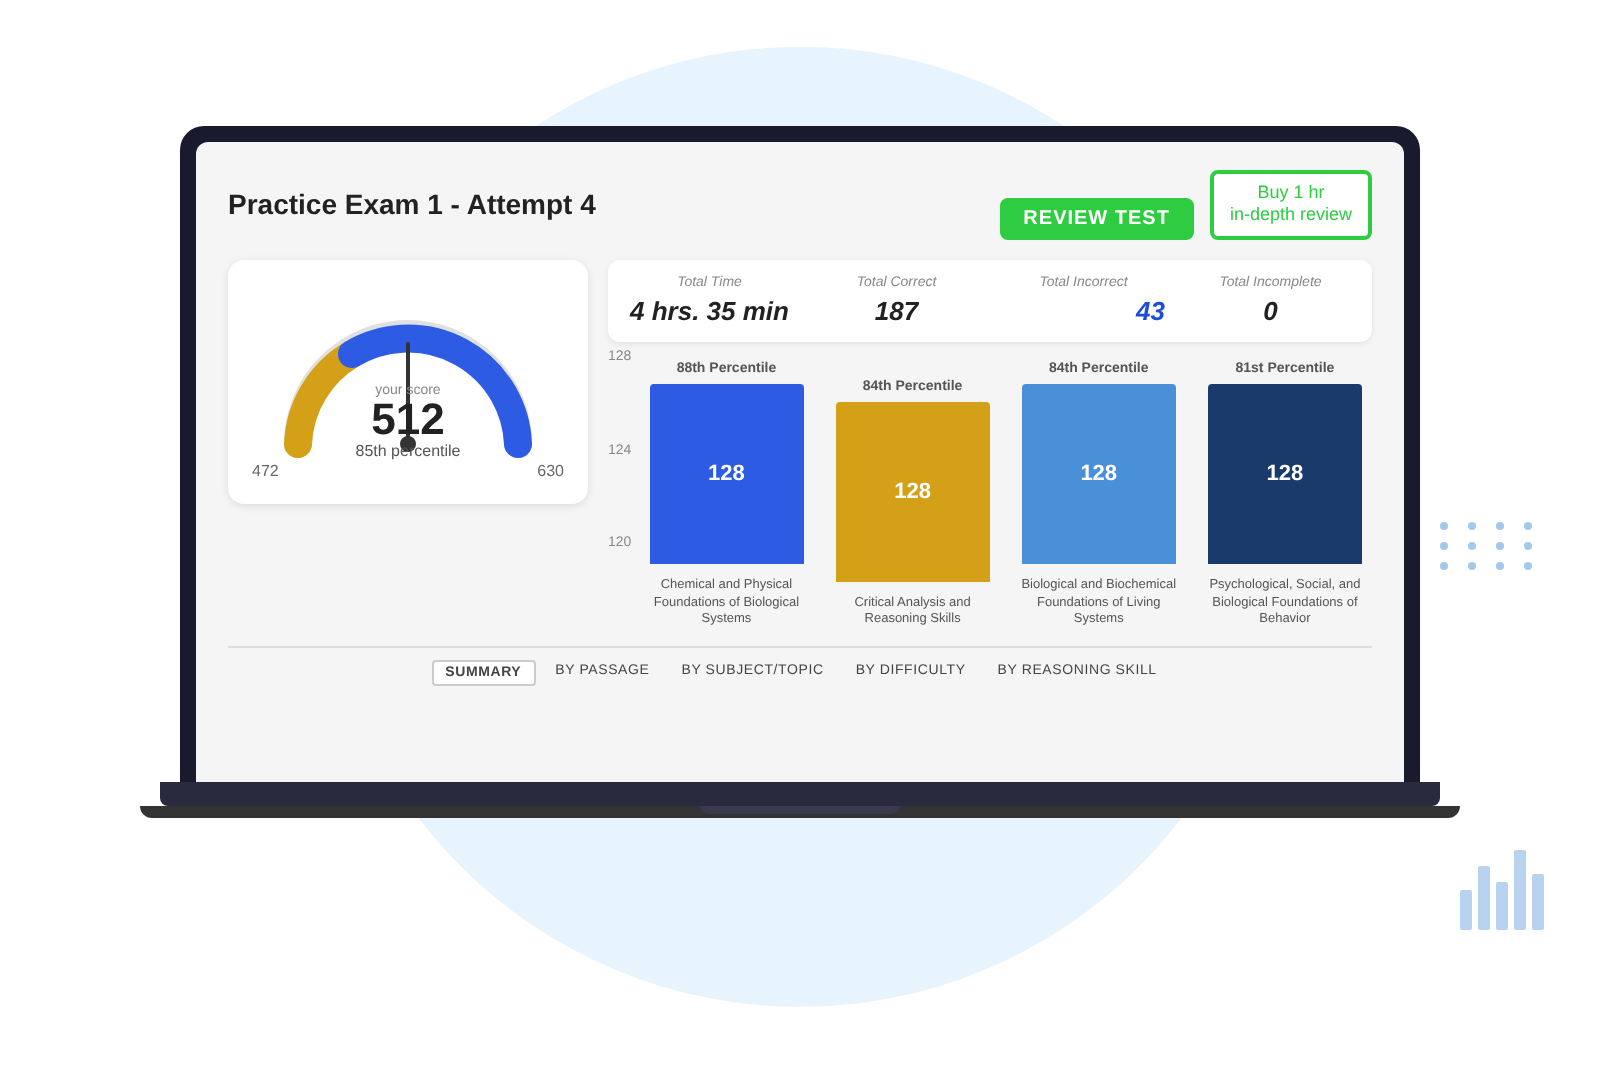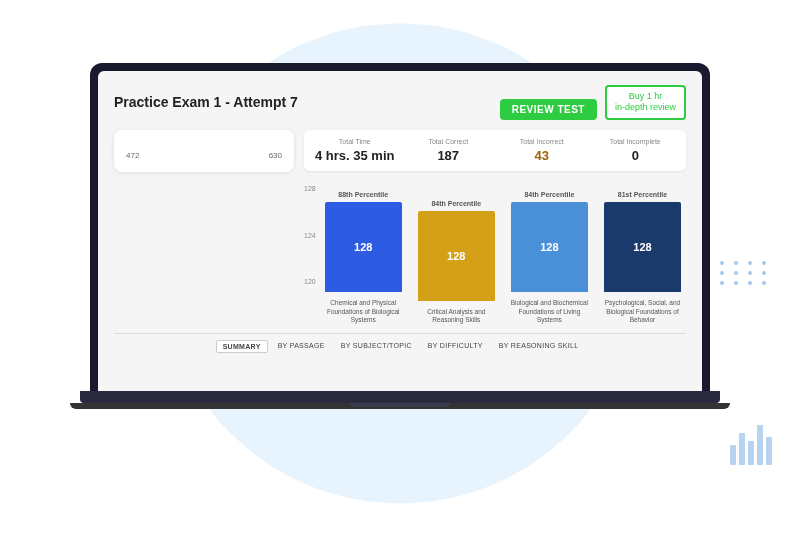--- a/index.html
+++ b/index.html
@@ -169,25 +169,26 @@
     }
 
     
     .right-panel {
       flex: 1;
     }
 
     .stats-row {
       display: flex;
       gap: 12px;
-      margin-bottom: 14px;
+      margin-bottom: 4px;
       background: white;
       border-radius: 6px;
       padding: 8px 10px;
       box-shadow: 0 1px 3px rgba(0,0,0,0.08);
+      font-style: italic;
     }
 
     .stat-item {
       text-align: center;
       flex: 1;
     }
 
     .stat-label {
       font-size: 7px;
       color: #888;
@@ -195,21 +196,21 @@
       line-height: 1.2;
     }
 
     .stat-value {
       font-size: 13px;
       font-weight: bold;
       color: #222;
     }
 
     .stat-value.correct { color: #222; }
-    .stat-value.incorrect { color: #a16207; }
+    .stat-value.incorrect { color: #1d4ed8; text-align: right; }
     .stat-value.incomplete { color: #222; }
 
     
     .chart-area {
       display: flex;
       gap: 6px;
       align-items: flex-end;
       padding: 6px 0 0 0;
       position: relative;
     }
@@ -377,33 +378,51 @@
 
 <div class="bg-circle"></div>
 
 <div class="laptop-wrapper">
 
   <div class="laptop-screen-outer">
     <div class="laptop-screen-inner">
       <div class="screen-content">
 
         <div class="header-row">
-          <span class="exam-title">Practice Exam 1 - Attempt 7</span>
+          <span class="exam-title">Practice Exam 1 - Attempt 4</span>
           <div class="header-buttons">
             <button class="review-test-btn">RevIEW TeST</button>
             <button class="buy-review-btn">
               <span>Buy 1 hr</span><br>
               <span>in-depth review</span>
             </button>
           </div>
         </div>
 
         <div class="main-area">
 
           <div class="score-panel">
+            <div class="gauge-container">
+              <svg class="gauge-svg" viewBox="0 0 140 90">
+
+                <path d="M 15 80 A 55 55 0 0 1 125 80" fill="none" stroke="#e0e0e0" stroke-width="14" stroke-linecap="round"></path>
+
+                <path d="M 15 80 A 55 55 0 0 1 42 35" fill="none" stroke="#d4a017" stroke-width="14" stroke-linecap="round"></path>
+
+                <path d="M 42 35 A 55 55 0 0 1 125 80" fill="none" stroke="#2d5be3" stroke-width="14" stroke-linecap="round"></path>
+
+                <line x1="70" y1="80" x2="70" y2="30" stroke="#333" stroke-width="2" stroke-linecap="round"></line>
+                <circle cx="70" cy="80" r="4" fill="#333"></circle>
+              </svg>
+              <div class="score-center">
+                <span class="your-score-label">your score</span>
+                <div class="score-number">512</div>
+                <div class="percentile-label">85th percentile</div>
+              </div>
+            </div>
             <div class="score-range">
               <span>472</span>
               <span>630</span>
             </div>
           </div>
 
           <div class="right-panel">
 
             <div class="stats-row">
               <div class="stat-item">

